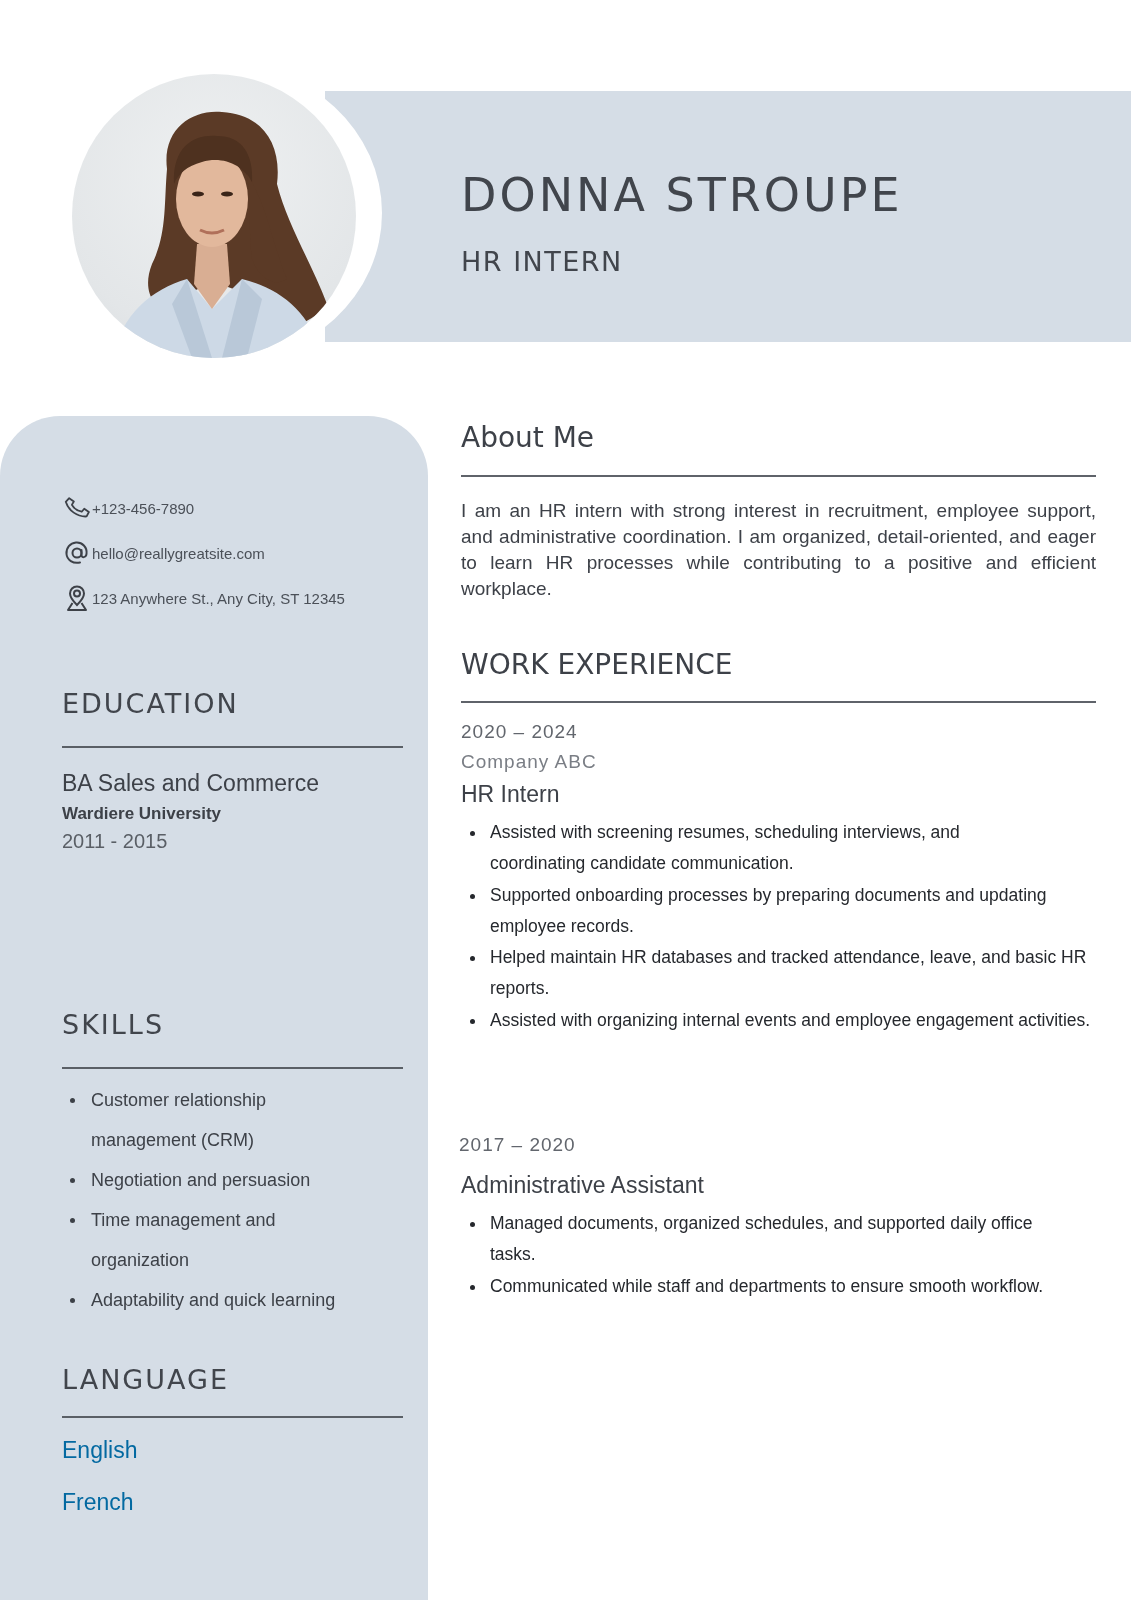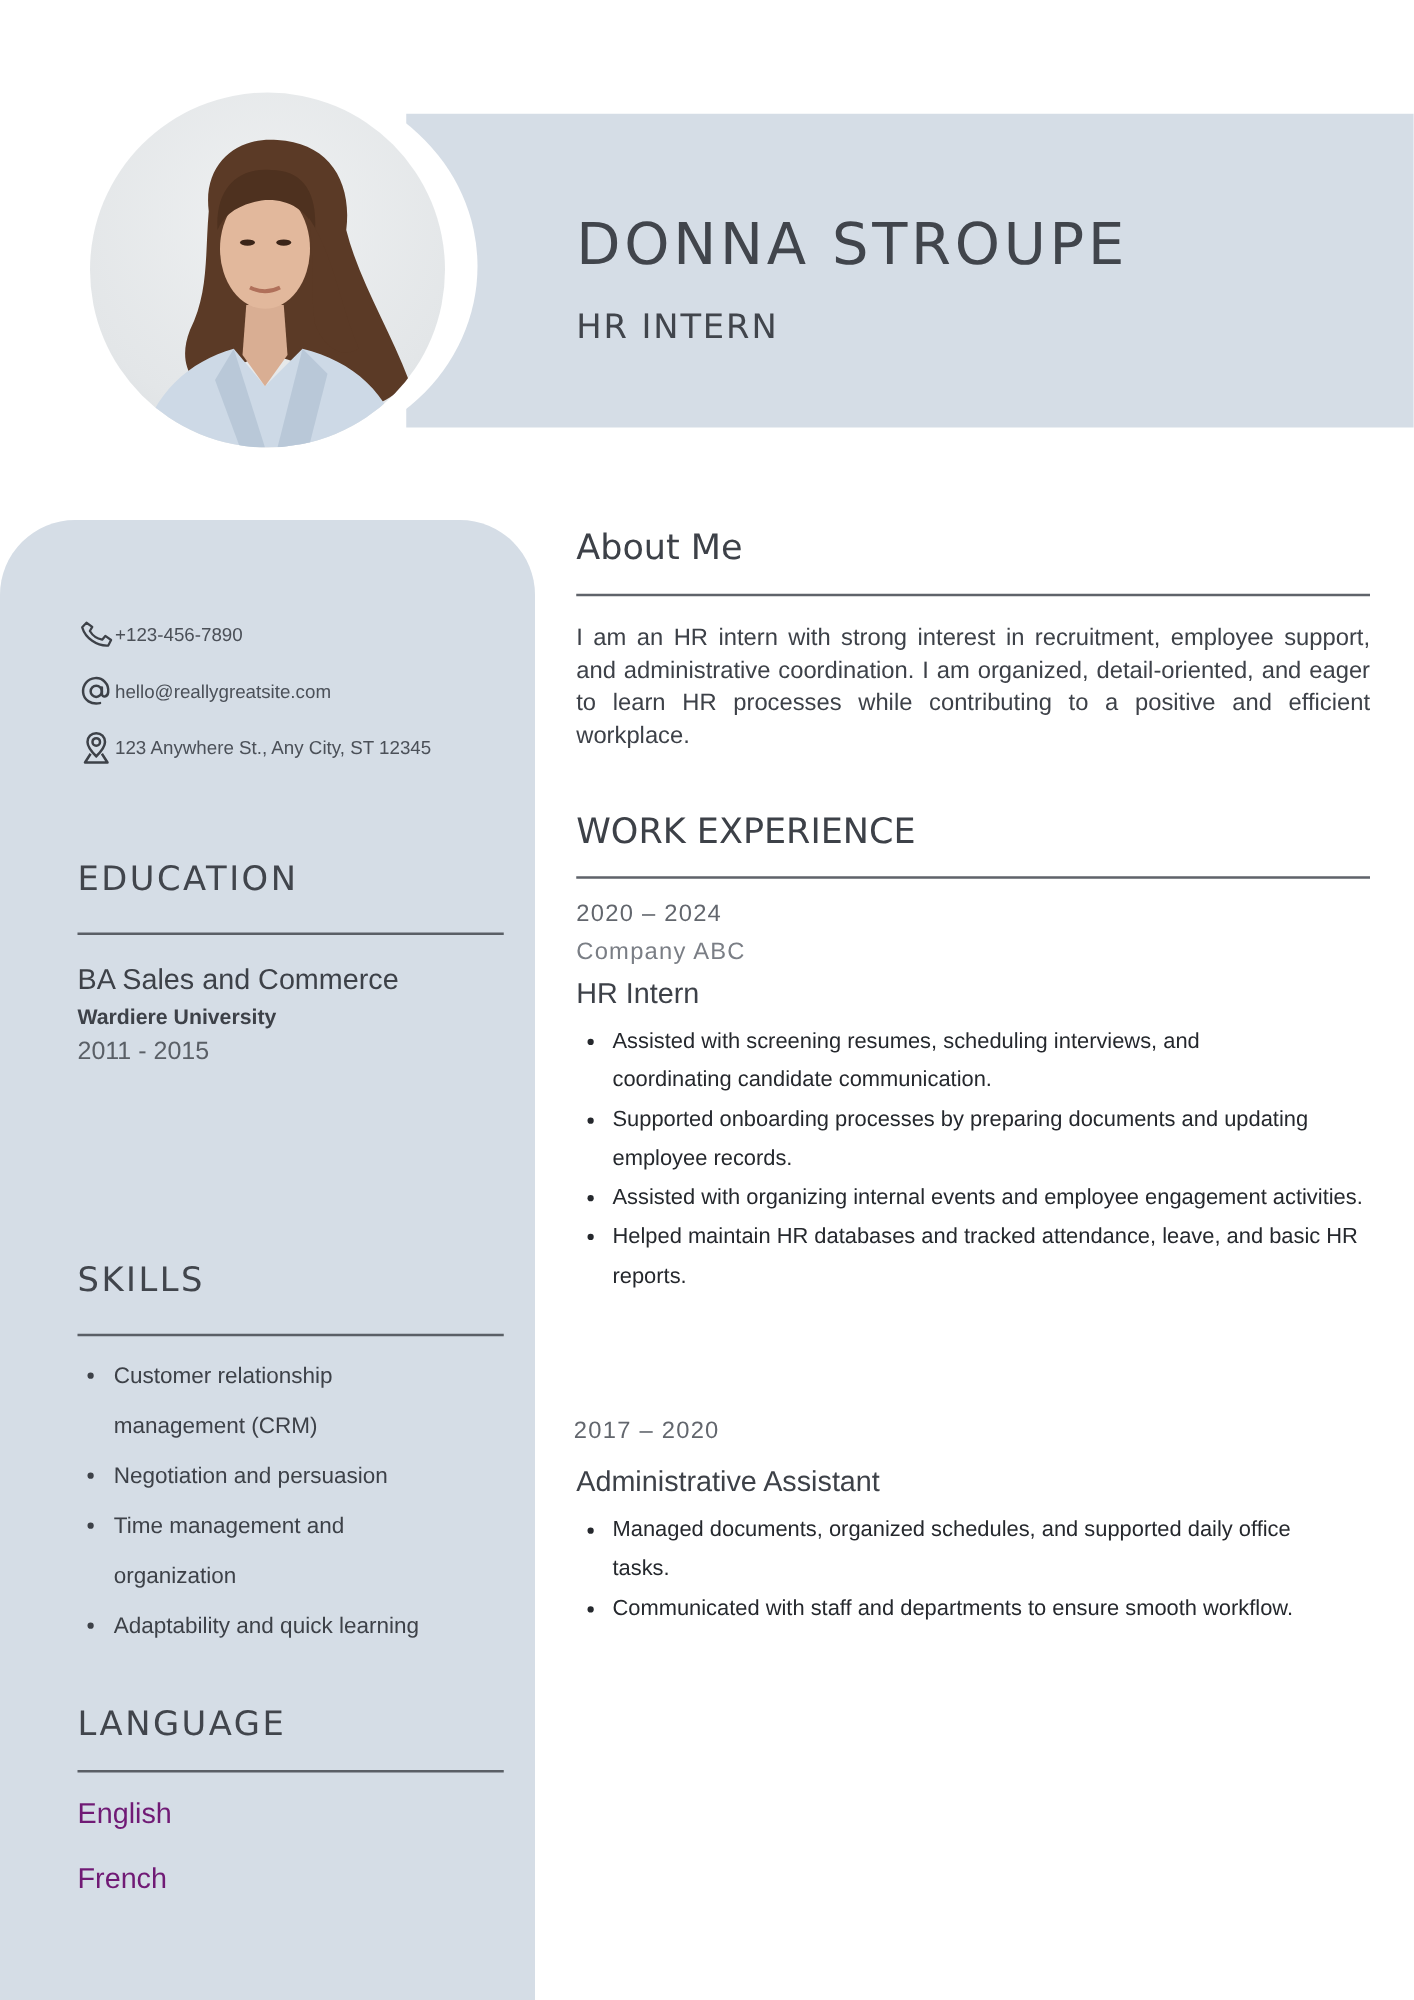--- a/index.html
+++ b/index.html
@@ -60,21 +60,21 @@
     position: absolute; left: 62px; top: 1080px; width: 340px;
     margin: 0; padding: 0 0 0 29px; list-style: none;
   }
   .skills-list li {
     position: relative; font-size: 18px; line-height: 40px; color: #3d4148;
   }
   .skills-list li::before {
     content: ""; position: absolute; left: -21px; top: 18px;
     width: 5px; height: 5px; border-radius: 50%; background: #3d4148;
   }
-  .lang { position: absolute; left: 62px; font-size: 23px; color: #701a75; white-space: nowrap; }
+  .lang { position: absolute; left: 62px; font-size: 23px; color: #0369a1; white-space: nowrap; }
 
   .main-heading {
     position: absolute; left: 461px;
     font-family: "DejaVu Sans", sans-serif;
     font-size: 28px; color: #3d4148; white-space: nowrap;
   }
   .main-rule { position: absolute; left: 461px; width: 635px; height: 2px; background: #5f636a; }
   .about-text {
     position: absolute; left: 461px; top: 498px; width: 635px;
     font-size: 19px; line-height: 26px; color: #3d4148; text-align: justify; margin: 0;
@@ -176,22 +176,22 @@
 
 <div class="main-heading" style="top:648px;">WORK EXPERIENCE</div>
 <div class="main-rule" style="top:701px;"></div>
 
 <div class="job-years" style="left:461px; top:721px;">2020 – 2024</div>
 <div class="job-company">Company ABC</div>
 <div class="job-title" style="top:781px;">HR Intern</div>
 <ul class="bullets" style="top:817px;">
   <li style="width:560px;">Assisted with screening resumes, scheduling interviews, and coordinating candidate communication.</li>
   <li style="width:580px;">Supported onboarding processes by preparing documents and updating employee records.</li>
+  <li style="width:605px;">Helped maintain HR databases and tracked attendance, leave, and basic HR reports.</li>
   <li style="width:612px;">Assisted with organizing internal events and employee engagement activities.</li>
-  <li style="width:605px;">Helped maintain HR databases and tracked attendance, leave, and basic HR reports.</li>
 </ul>
 
 <div class="job-years" style="left:459px; top:1134px;">2017 – 2020</div>
 <div class="job-title" style="top:1172px;">Administrative Assistant</div>
 <ul class="bullets" style="top:1208px;">
   <li style="width:590px;">Managed documents, organized schedules, and supported daily office tasks.</li>
-  <li style="width:570px;">Communicated with staff and departments to ensure smooth workflow.</li>
+  <li style="width:570px;">Communicated while staff and departments to ensure smooth workflow.</li>
 </ul>
 
 </body></html>

